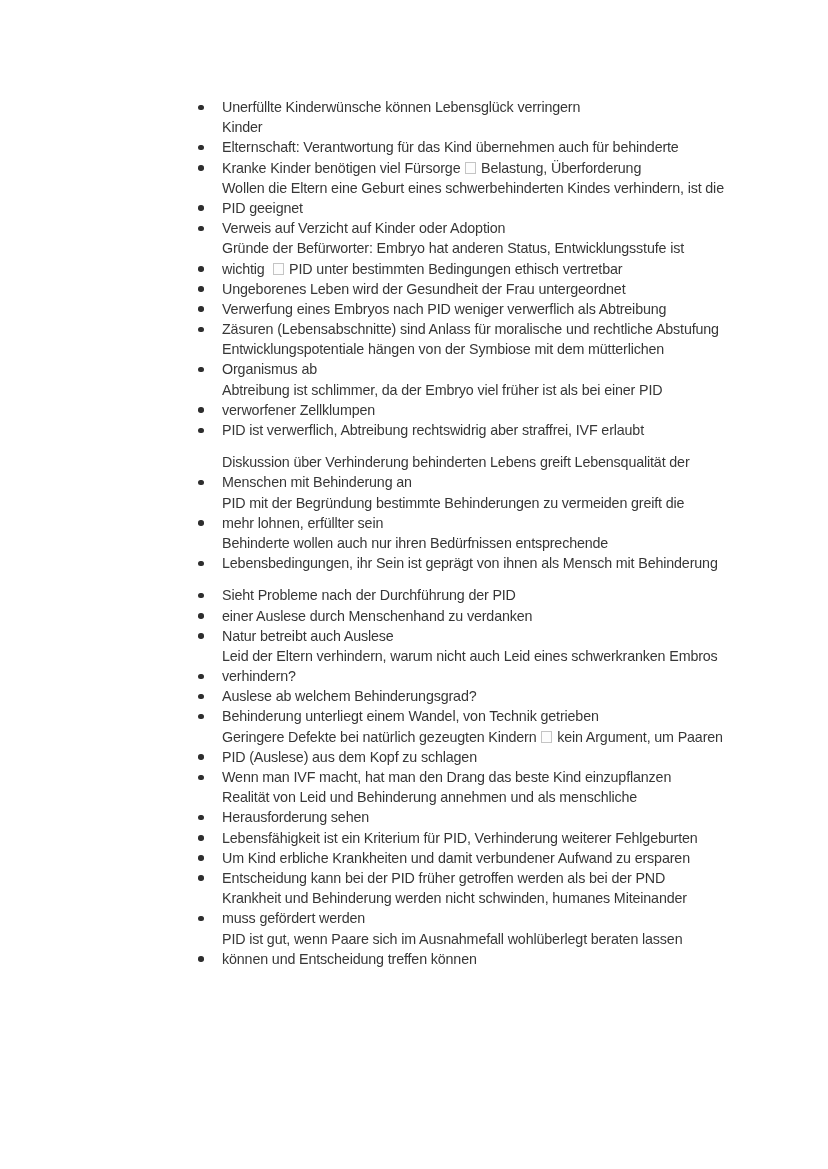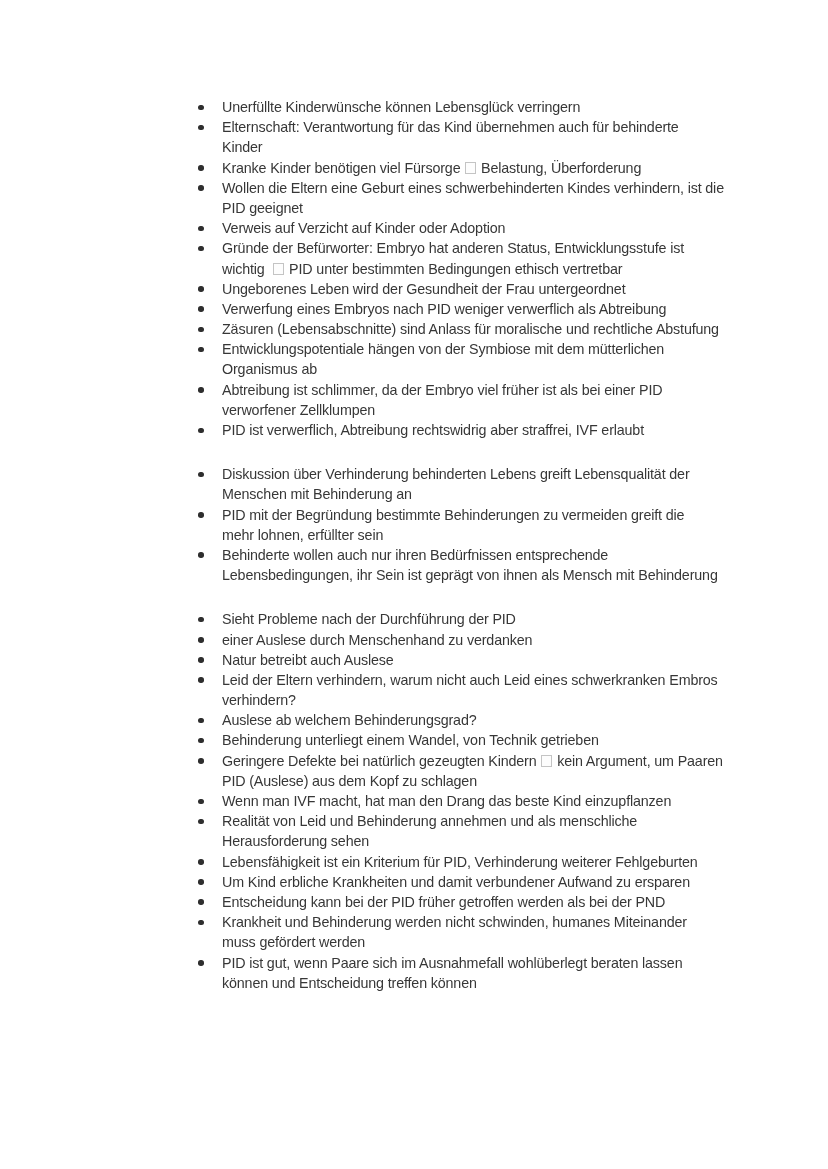--- a/index.html
+++ b/index.html
@@ -16,25 +16,25 @@
     font-family: "Liberation Sans", sans-serif;
     color: #373737;
   }
   .content {
     position: absolute;
     left: 197px;
     top: 97px;
     width: 600px;
   }
   .block + .block {
-    margin-top: 24px;
+    margin-top: 12px;
   }
   .item {
     display: flex;
-    align-items: flex-start;
+    align-items: flex-end;
   }
   .bullet {
     flex: 0 0 25px;
     width: 25px;
     height: 20.2px;
     position: relative;
   }
   .dot {
     position: absolute;
     left: 1px;
@@ -77,22 +77,22 @@
           </span>
           <div class="lines">
             <div class="line">Unerfüllte Kinderwünsche können Lebensglück verringern</div>
           </div>
         </div>
         <div class="item">
           <span class="bullet">
             <span class="dot"></span>
           </span>
           <div class="lines">
+            <div class="line">Kinder</div>
             <div class="line">Elternschaft: Verantwortung für das Kind übernehmen auch für behinderte</div>
-            <div class="line">Kinder</div>
           </div>
         </div>
         <div class="item">
           <span class="bullet">
             <span class="dot"></span>
           </span>
           <div class="lines">
             <div class="line">Kranke Kinder benötigen viel Fürsorge <span class="box-glyph"></span> Belastung, Überforderung</div>
           </div>
         </div>

